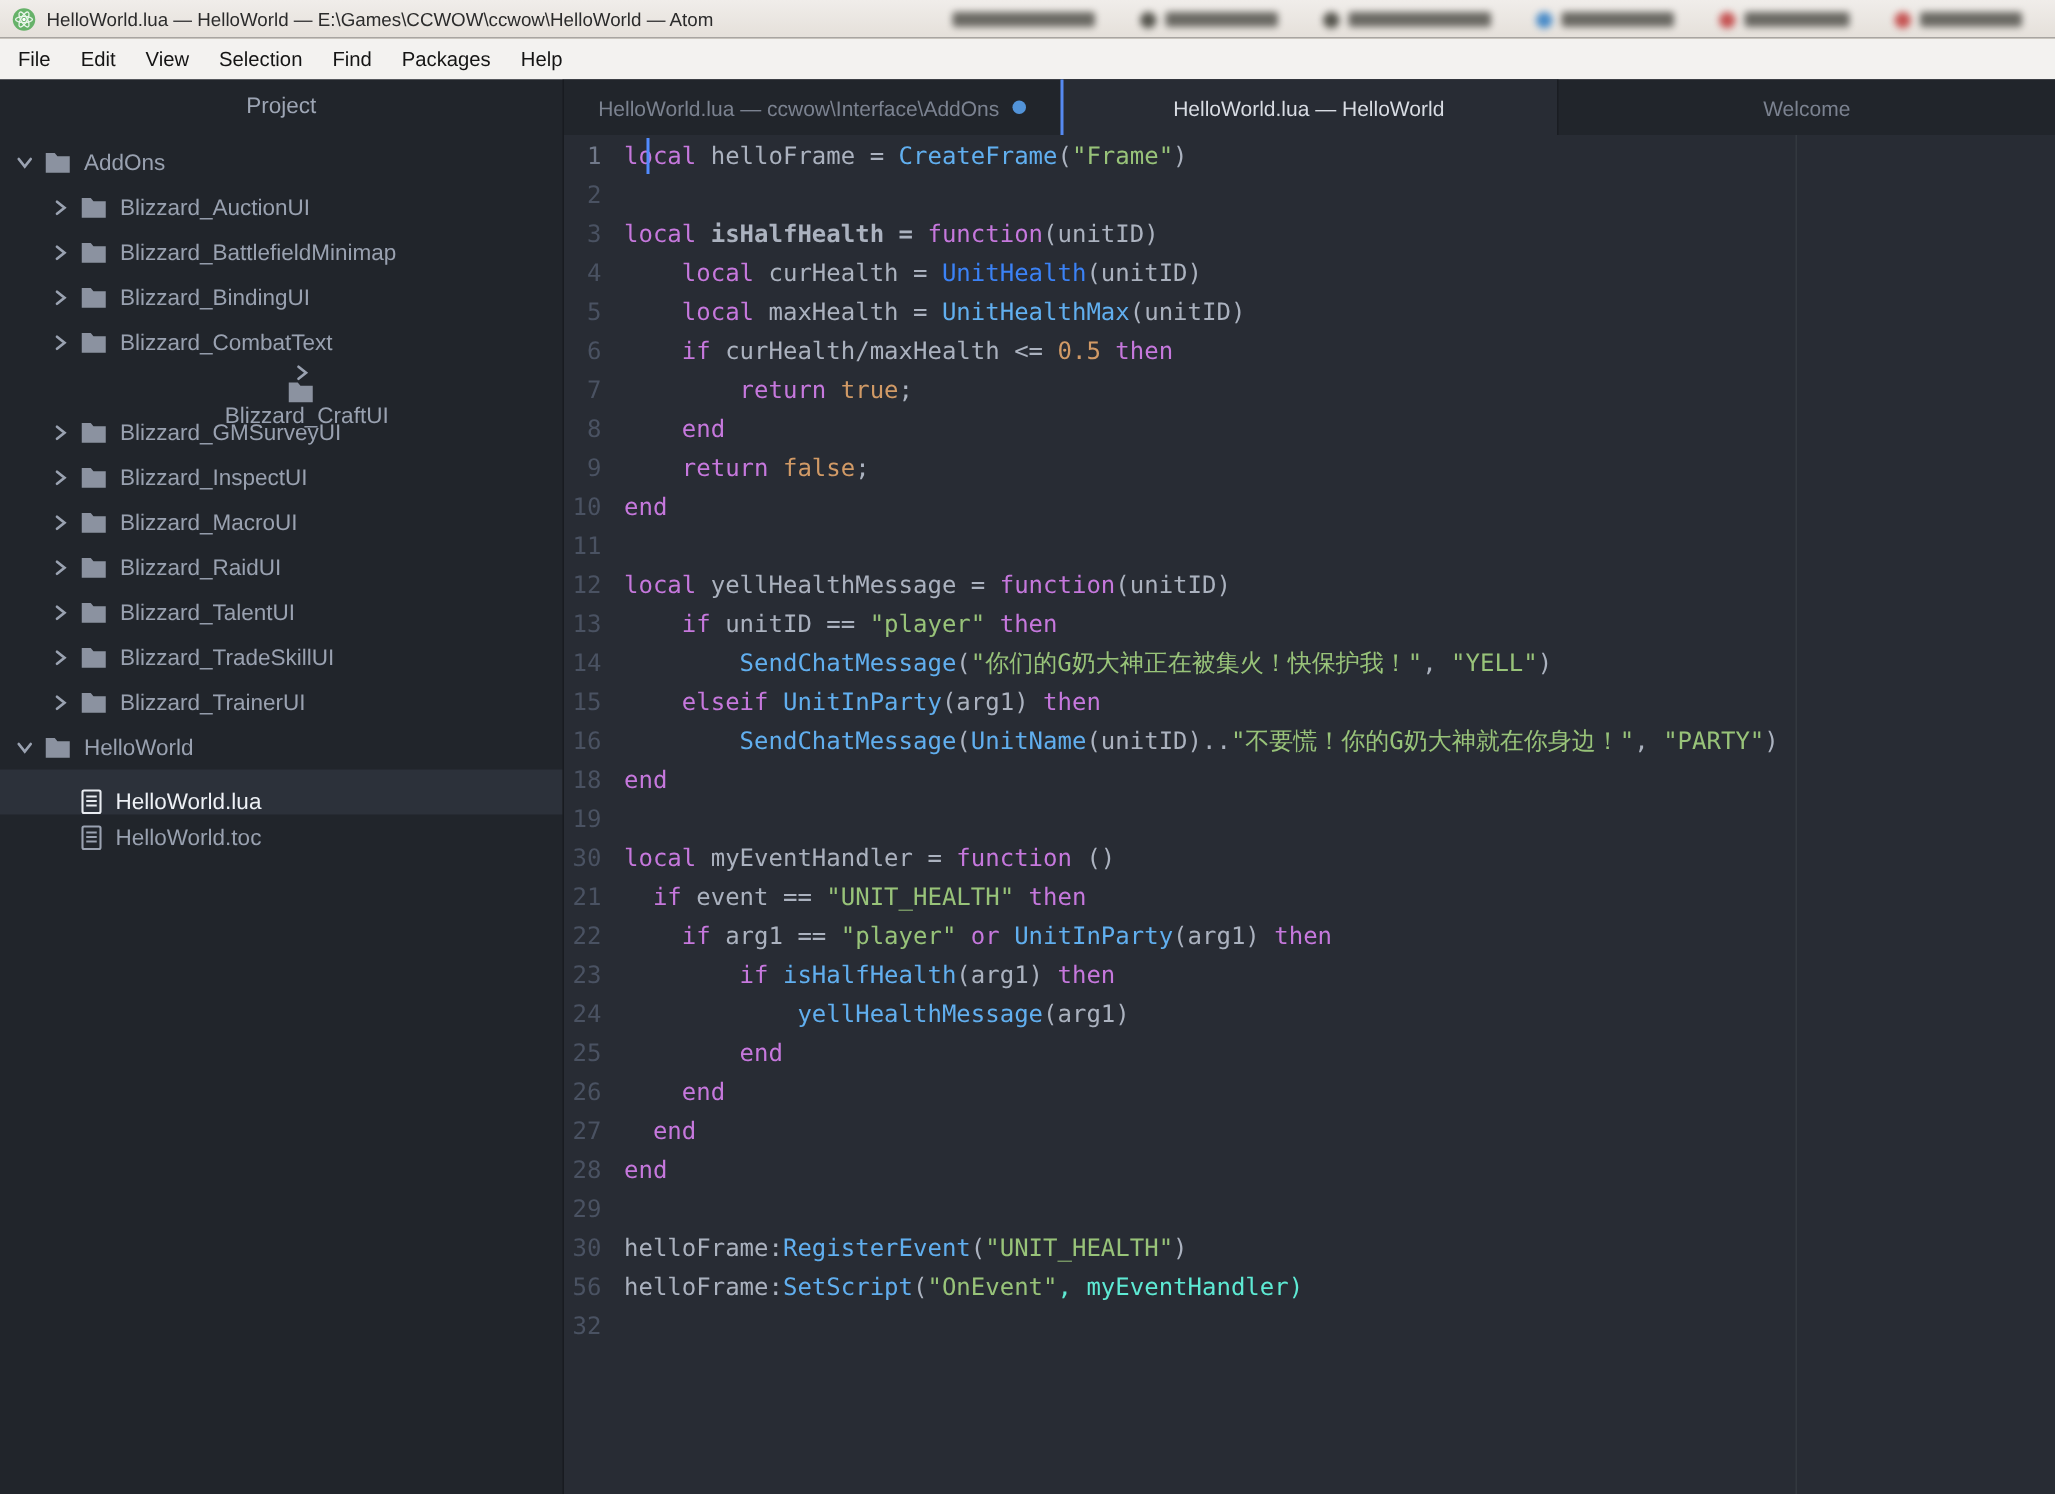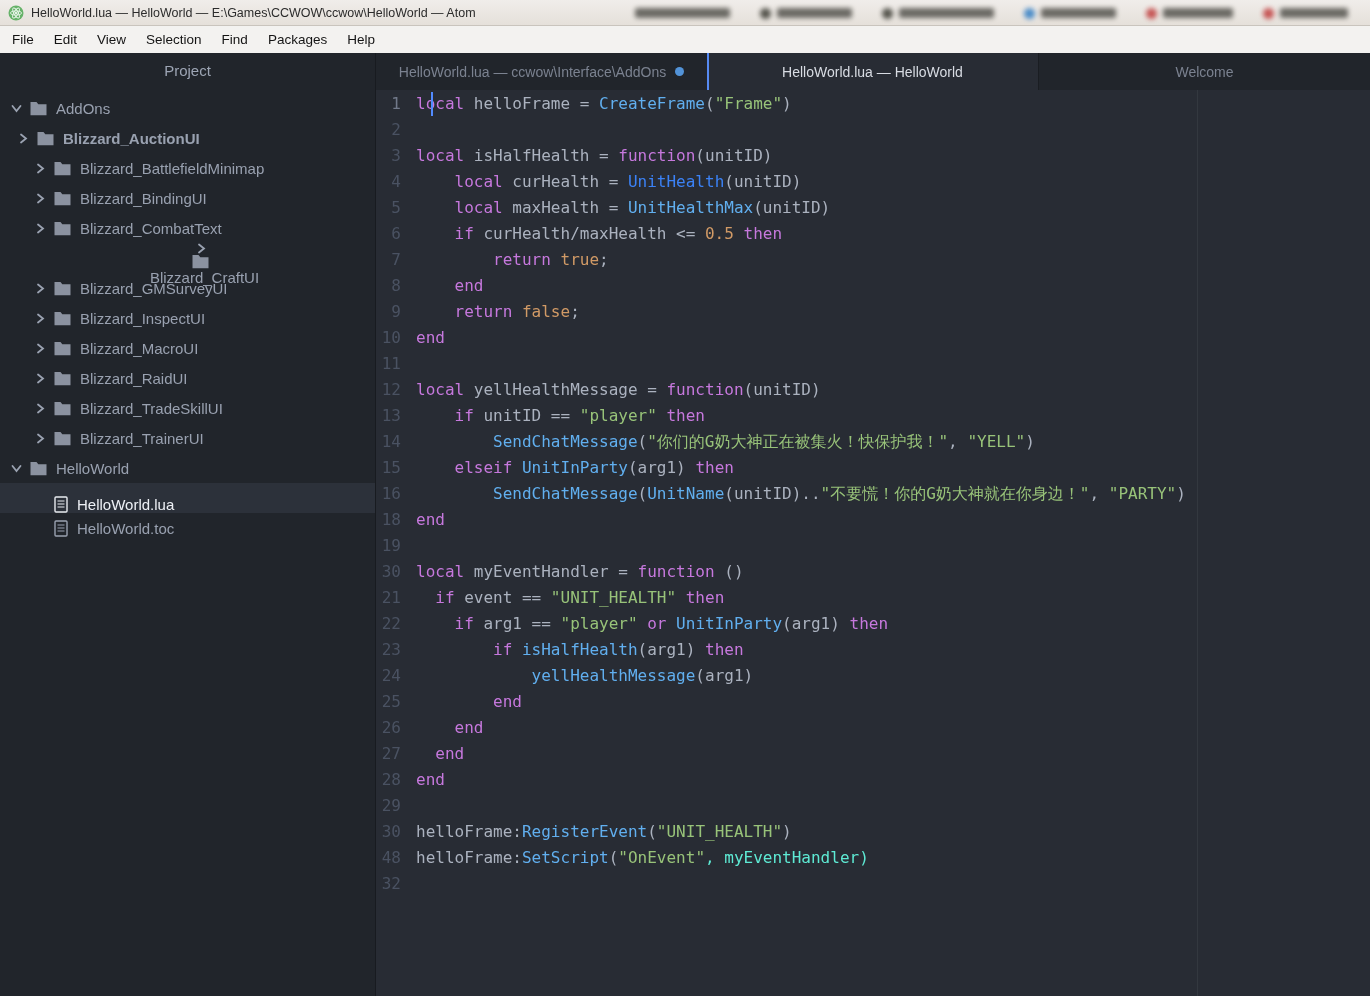--- a/index.html
+++ b/index.html
@@ -126,21 +126,21 @@
                 <path d="M2 1.5 L7 5.5 L2 9.5" stroke="#9aa2b1" stroke-width="1.8" fill="none" stroke-linecap="round"></path>
               </svg>
             </span>
             <span class="tr-icon">
               <svg width="17" height="15" viewBox="0 0 17 15">
                 <path d="M0.5 1 h6 l1.8 2.2 h8.2 v11 h-16 z" fill="#8b92a0"></path>
               </svg>
             </span>
             <span class="tr-label">AddOns</span>
           </div>
-          <div class="tree-row" style="padding-left: 17px; font-weight: bold;">
+          <div class="tree-row" style="padding-left: 34px;">
             <span class="tr-chevron">
               <svg width="9" height="11" viewBox="0 0 9 11">
                 <path d="M2 1.5 L7 5.5 L2 9.5" stroke="#9aa2b1" stroke-width="1.8" fill="none" stroke-linecap="round"></path>
               </svg>
             </span>
             <span class="tr-icon">
               <svg width="17" height="15" viewBox="0 0 17 15">
                 <path d="M0.5 1 h6 l1.8 2.2 h8.2 v11 h-16 z" fill="#8b92a0"></path>
               </svg>
             </span>
@@ -242,20 +242,33 @@
               <svg width="9" height="11" viewBox="0 0 9 11">
                 <path d="M2 1.5 L7 5.5 L2 9.5" stroke="#9aa2b1" stroke-width="1.8" fill="none" stroke-linecap="round"></path>
               </svg>
             </span>
             <span class="tr-icon">
               <svg width="17" height="15" viewBox="0 0 17 15">
                 <path d="M0.5 1 h6 l1.8 2.2 h8.2 v11 h-16 z" fill="#8b92a0"></path>
               </svg>
             </span>
             <span class="tr-label">Blizzard_RaidUI</span>
+          </div>
+          <div class="tree-row" style="padding-left: 34px;">
+            <span class="tr-chevron">
+              <svg width="9" height="11" viewBox="0 0 9 11">
+                <path d="M2 1.5 L7 5.5 L2 9.5" stroke="#9aa2b1" stroke-width="1.8" fill="none" stroke-linecap="round"></path>
+              </svg>
+            </span>
+            <span class="tr-icon">
+              <svg width="17" height="15" viewBox="0 0 17 15">
+                <path d="M0.5 1 h6 l1.8 2.2 h8.2 v11 h-16 z" fill="#8b92a0"></path>
+              </svg>
+            </span>
+            <span class="tr-label">Blizzard_TalentUI</span>
           </div>
           <div class="tree-row" style="padding-left: 34px; text-align: center;">
             <span class="tr-chevron">
               <svg width="9" height="11" viewBox="0 0 9 11">
                 <path d="M2 1.5 L7 5.5 L2 9.5" stroke="#9aa2b1" stroke-width="1.8" fill="none" stroke-linecap="round"></path>
               </svg>
             </span>
             <span class="tr-icon">
               <svg width="17" height="15" viewBox="0 0 17 15">
                 <path d="M0.5 1 h6 l1.8 2.2 h8.2 v11 h-16 z" fill="#8b92a0"></path>
@@ -324,21 +337,21 @@
           </div>
           <div class="tab tab-sep">
             <span class="tab-label">Welcome</span>
           </div>
         </div>
       <div class="editor">
         <div class="wrap-guide"></div>
         <div id="codelines">
             <div class="cl"><span class="ln active">1</span><span class="cursor" style="background: rgb(82, 139, 255);"></span><span class="code"><span style="color: rgb(198, 120, 221);">local</span><span style="color: rgb(171, 178, 191);"> helloFrame = </span><span style="color: rgb(97, 175, 239);">CreateFrame</span><span style="color: rgb(171, 178, 191);">(</span><span style="color: rgb(152, 195, 121);">"Frame"</span><span style="color: rgb(171, 178, 191);">)</span></span></div>
             <div class="cl"><span class="ln">2</span><span class="code"></span></div>
-            <div class="cl"><span class="ln">3</span><span class="code"><span style="color: rgb(198, 120, 221);">local</span><span style="color: rgb(171, 178, 191);"> isHalfHealth = </span><span style="color: rgb(198, 120, 221);">function</span><span style="color: rgb(171, 178, 191);">(unitID)</span></span></div>
+            <div class="cl"><span class="ln">3</span><span class="code"><span style="color: rgb(198, 120, 221);">local</span><span style="color: rgb(171, 178, 191); font-weight: bold;"> isHalfHealth = </span><span style="color: rgb(198, 120, 221);">function</span><span style="color: rgb(171, 178, 191);">(unitID)</span></span></div>
             <div class="cl"><span class="ln">4</span><span class="code"><span style="color: rgb(171, 178, 191);">    </span><span style="color: rgb(198, 120, 221);">local</span><span style="color: rgb(171, 178, 191);"> curHealth = </span><span style="color: #3b82f6;">UnitHealth</span><span style="color: rgb(171, 178, 191);">(unitID)</span></span></div>
             <div class="cl"><span class="ln">5</span><span class="code"><span style="color: rgb(171, 178, 191);">    </span><span style="color: rgb(198, 120, 221);">local</span><span style="color: rgb(171, 178, 191);"> maxHealth = </span><span style="color: rgb(97, 175, 239);">UnitHealthMax</span><span style="color: rgb(171, 178, 191);">(unitID)</span></span></div>
             <div class="cl"><span class="ln">6</span><span class="code"><span style="color: rgb(171, 178, 191);">    </span><span style="color: rgb(198, 120, 221);">if</span><span style="color: rgb(171, 178, 191);"> curHealth/maxHealth &lt;= </span><span style="color: rgb(209, 154, 102);">0.5</span><span style="color: rgb(171, 178, 191);"> </span><span style="color: rgb(198, 120, 221);">then</span></span></div>
             <div class="cl"><span class="ln">7</span><span class="code"><span style="color: rgb(171, 178, 191);">        </span><span style="color: rgb(198, 120, 221);">return</span><span style="color: rgb(171, 178, 191);"> </span><span style="color: rgb(209, 154, 102);">true</span><span style="color: rgb(171, 178, 191);">;</span></span></div>
             <div class="cl"><span class="ln">8</span><span class="code"><span style="color: rgb(171, 178, 191);">    </span><span style="color: rgb(198, 120, 221);">end</span></span></div>
             <div class="cl"><span class="ln">9</span><span class="code"><span style="color: rgb(171, 178, 191);">    </span><span style="color: rgb(198, 120, 221);">return</span><span style="color: rgb(171, 178, 191);"> </span><span style="color: rgb(209, 154, 102);">false</span><span style="color: rgb(171, 178, 191);">;</span></span></div>
             <div class="cl"><span class="ln">10</span><span class="code"><span style="color: rgb(198, 120, 221);">end</span></span></div>
             <div class="cl"><span class="ln">11</span><span class="code"></span></div>
             <div class="cl"><span class="ln">12</span><span class="code"><span style="color: rgb(198, 120, 221);">local</span><span style="color: rgb(171, 178, 191);"> yellHealthMessage = </span><span style="color: rgb(198, 120, 221);">function</span><span style="color: rgb(171, 178, 191);">(unitID)</span></span></div>
             <div class="cl"><span class="ln">13</span><span class="code"><span style="color: rgb(171, 178, 191);">    </span><span style="color: rgb(198, 120, 221);">if</span><span style="color: rgb(171, 178, 191);"> unitID == </span><span style="color: rgb(152, 195, 121);">"player"</span><span style="color: rgb(171, 178, 191);"> </span><span style="color: rgb(198, 120, 221);">then</span></span></div>
@@ -351,20 +364,20 @@
             <div class="cl"><span class="ln">21</span><span class="code"><span style="color: rgb(171, 178, 191);">  </span><span style="color: rgb(198, 120, 221);">if</span><span style="color: rgb(171, 178, 191);"> event == </span><span style="color: rgb(152, 195, 121);">"UNIT_HEALTH"</span><span style="color: rgb(171, 178, 191);"> </span><span style="color: rgb(198, 120, 221);">then</span></span></div>
             <div class="cl"><span class="ln">22</span><span class="code"><span style="color: rgb(171, 178, 191);">    </span><span style="color: rgb(198, 120, 221);">if</span><span style="color: rgb(171, 178, 191);"> arg1 == </span><span style="color: rgb(152, 195, 121);">"player"</span><span style="color: rgb(171, 178, 191);"> </span><span style="color: rgb(198, 120, 221);">or</span><span style="color: rgb(171, 178, 191);"> </span><span style="color: rgb(97, 175, 239);">UnitInParty</span><span style="color: rgb(171, 178, 191);">(arg1) </span><span style="color: rgb(198, 120, 221);">then</span></span></div>
             <div class="cl"><span class="ln">23</span><span class="code"><span style="color: rgb(171, 178, 191);">        </span><span style="color: rgb(198, 120, 221);">if</span><span style="color: rgb(171, 178, 191);"> </span><span style="color: rgb(97, 175, 239);">isHalfHealth</span><span style="color: rgb(171, 178, 191);">(arg1) </span><span style="color: rgb(198, 120, 221);">then</span></span></div>
             <div class="cl"><span class="ln">24</span><span class="code"><span style="color: rgb(171, 178, 191);">            </span><span style="color: rgb(97, 175, 239);">yellHealthMessage</span><span style="color: rgb(171, 178, 191);">(arg1)</span></span></div>
             <div class="cl"><span class="ln">25</span><span class="code"><span style="color: rgb(171, 178, 191);">        </span><span style="color: rgb(198, 120, 221);">end</span></span></div>
             <div class="cl"><span class="ln">26</span><span class="code"><span style="color: rgb(171, 178, 191);">    </span><span style="color: rgb(198, 120, 221);">end</span></span></div>
             <div class="cl"><span class="ln">27</span><span class="code"><span style="color: rgb(171, 178, 191);">  </span><span style="color: rgb(198, 120, 221);">end</span></span></div>
             <div class="cl"><span class="ln">28</span><span class="code"><span style="color: rgb(198, 120, 221);">end</span></span></div>
             <div class="cl"><span class="ln">29</span><span class="code"></span></div>
             <div class="cl"><span class="ln">30</span><span class="code"><span style="color: rgb(171, 178, 191);">helloFrame:</span><span style="color: rgb(97, 175, 239);">RegisterEvent</span><span style="color: rgb(171, 178, 191);">(</span><span style="color: rgb(152, 195, 121);">"UNIT_HEALTH"</span><span style="color: rgb(171, 178, 191);">)</span></span></div>
-            <div class="cl"><span class="ln">48</span><span class="code"><span style="color: rgb(171, 178, 191);">helloFrame:</span><span style="color: rgb(97, 175, 239);">SetScript</span><span style="color: rgb(171, 178, 191);">(</span><span style="color: rgb(152, 195, 121);">"OnEvent"</span><span style="color: #5eead4;">, myEventHandler)</span></span></div>
+            <div class="cl"><span class="ln">56</span><span class="code"><span style="color: rgb(171, 178, 191);">helloFrame:</span><span style="color: rgb(97, 175, 239);">SetScript</span><span style="color: rgb(171, 178, 191);">(</span><span style="color: rgb(152, 195, 121);">"OnEvent"</span><span style="color: #5eead4;">, myEventHandler)</span></span></div>
             <div class="cl"><span class="ln">32</span><span class="code"></span></div>
           </div>
       </div>
     </div>
 
   </div>
 </div>
 
 </body></html>

